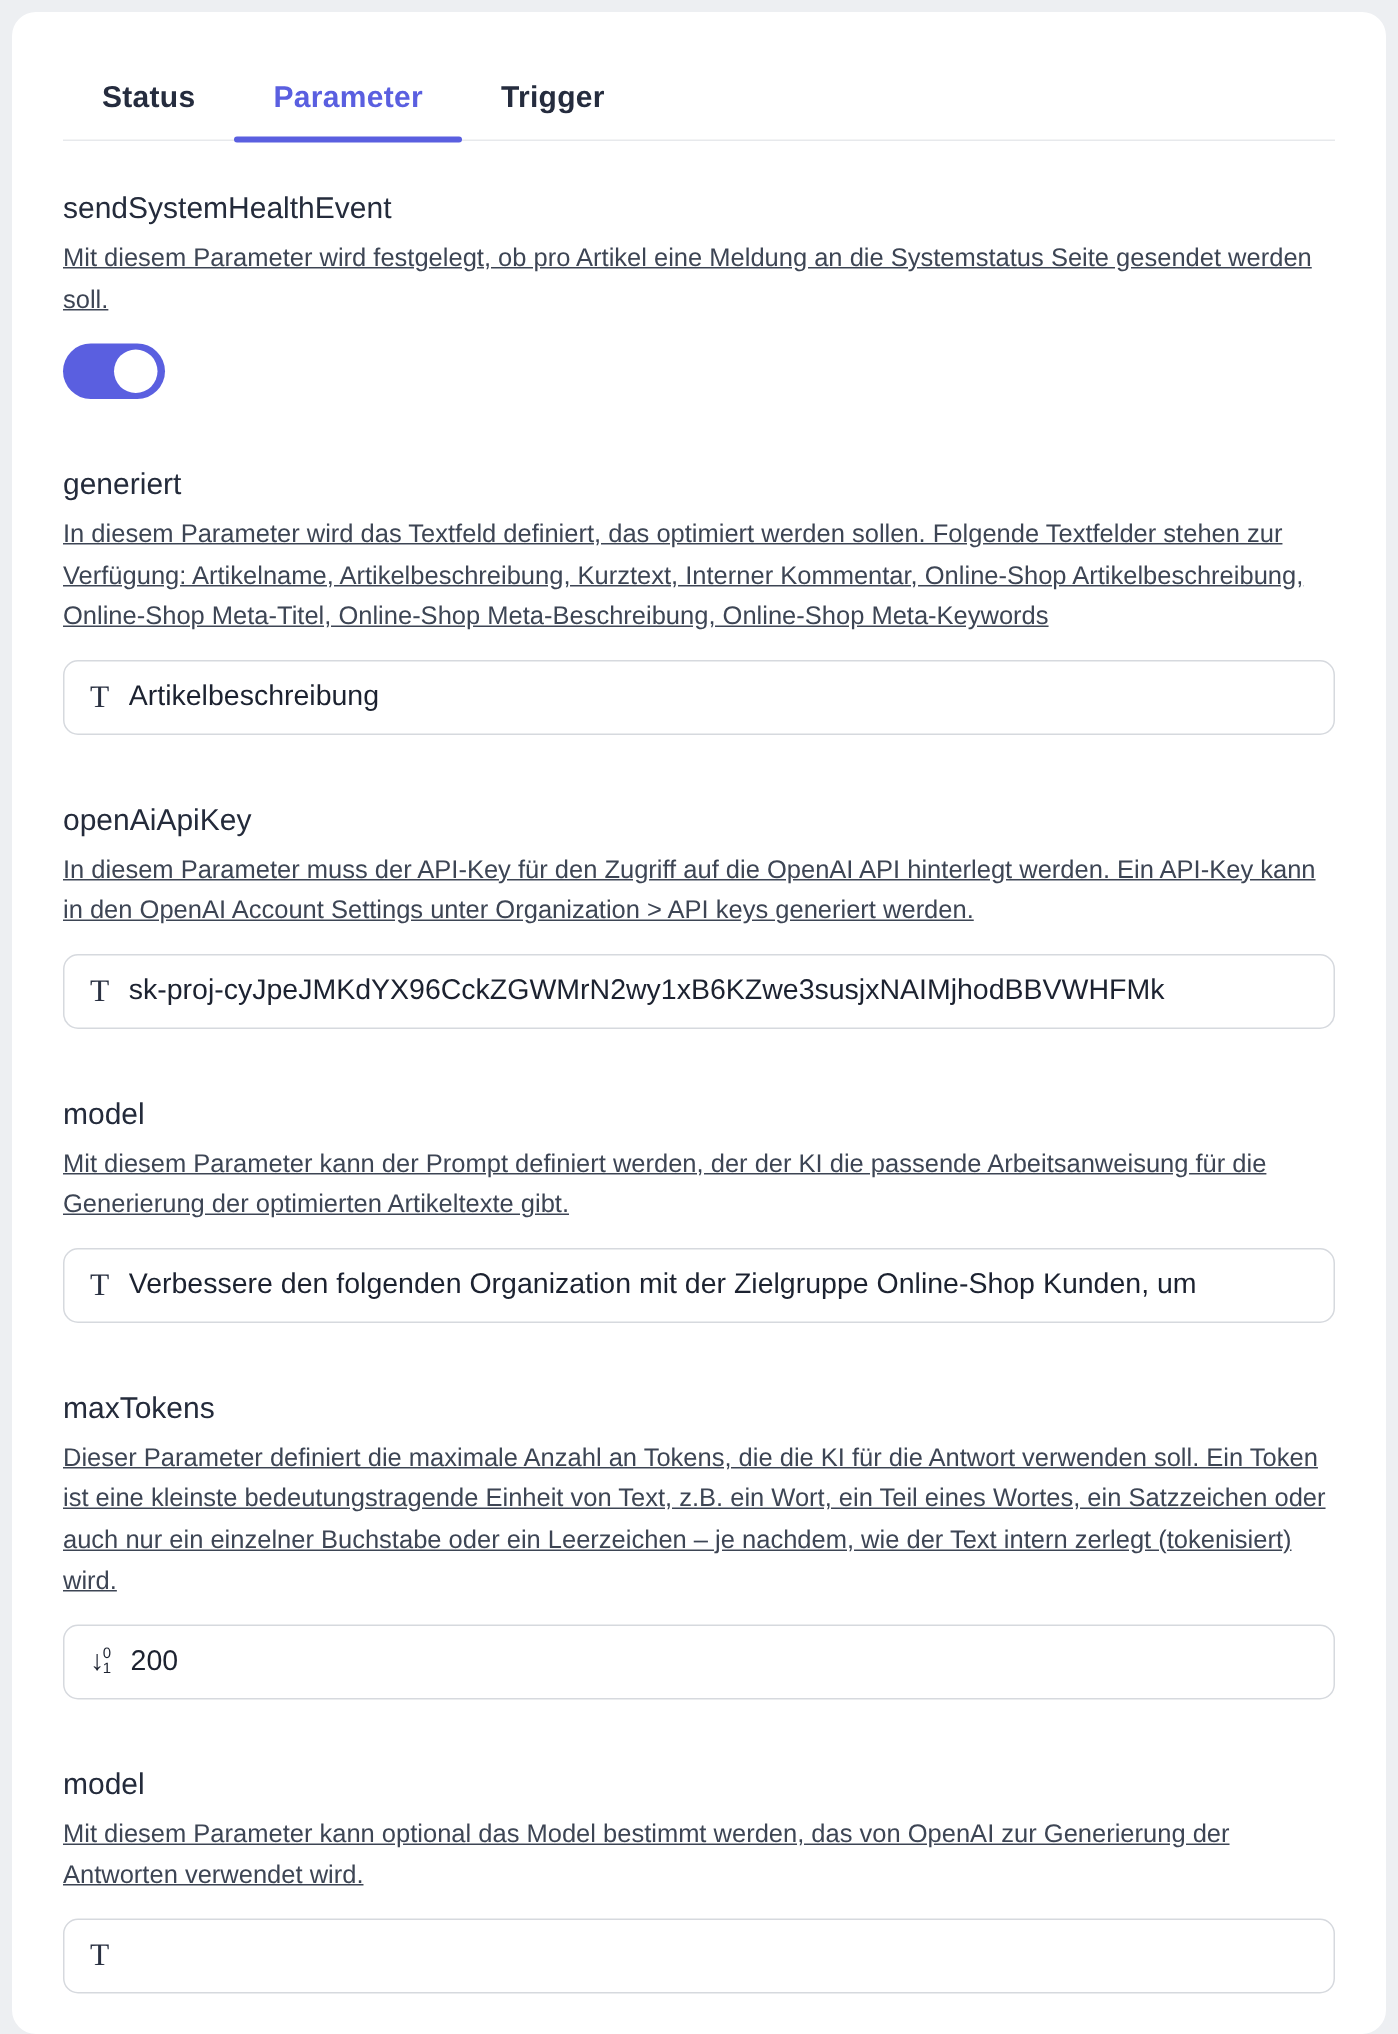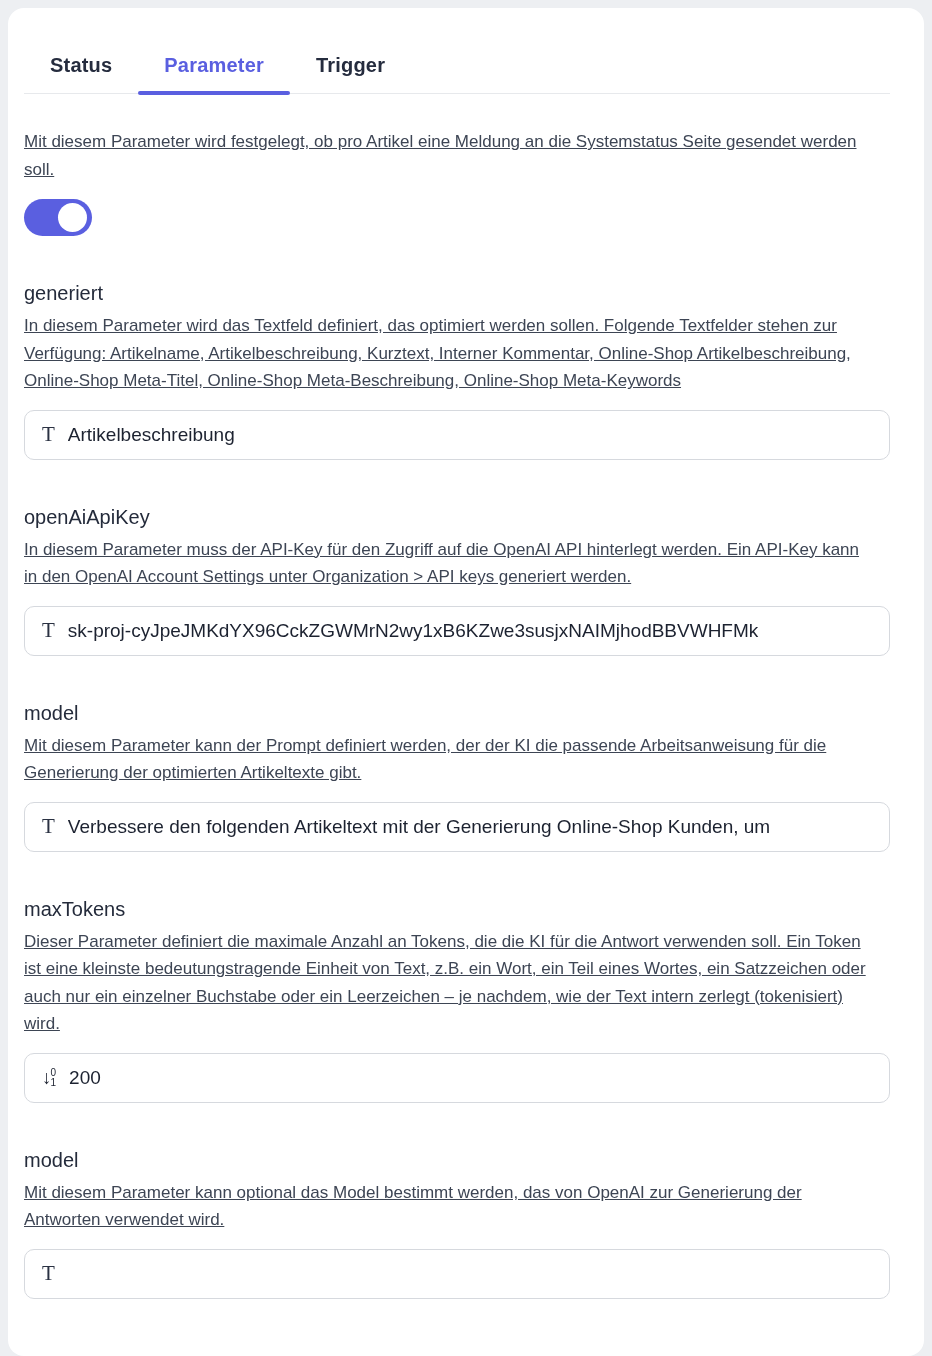--- a/index.html
+++ b/index.html
@@ -8,21 +8,21 @@
     background: #edeff2;
     font-family: "Liberation Sans", sans-serif;
     overflow: hidden;
   }
   .card {
     position: absolute;
     left: 8px; top: 8px;
     width: 916px; height: 1348px;
     background: #ffffff;
     border-radius: 16px;
-    padding: 40px 34px 0 16px;
+    padding: 40px 34px 0 34px;
     overflow: hidden;
   }
   
   .tabs {
     display: flex;
     border-bottom: 1px solid #e7e9ec;
   }
   .tab {
     padding: 6px 26px 16px 26px;
     font-size: 20px;
@@ -121,20 +121,21 @@
 
 <div class="card">
 
   <div class="tabs">
     <div class="tab">Status</div>
     <div class="tab active">Parameter</div>
     <div class="tab">Trigger</div>
   </div>
 
   <div class="section" style="margin-top:34px;">
+    <div class="section-title">sendSystemHealthEvent</div>
     <div class="section-desc">Mit diesem Parameter wird festgelegt, ob pro Artikel eine Meldung an die Systemstatus Seite gesendet werden soll.</div>
     <div class="toggle">
       <div class="knob"></div>
     </div>
   </div>
 
   <div class="section">
     <div class="section-title">generiert</div>
     <div class="section-desc">In diesem Parameter wird das Textfeld definiert, das optimiert werden sollen. Folgende Textfelder stehen zur Verfügung: Artikelname, Artikelbeschreibung, Kurztext, Interner Kommentar, Online-Shop Artikelbeschreibung, Online-Shop Meta-Titel, Online-Shop Meta-Beschreibung, Online-Shop Meta-Keywords</div>
     <div class="input-box">
@@ -150,21 +151,21 @@
       <span class="t-icon">T</span>
       <span class="input-value">sk-proj-cyJpeJMKdYX96CckZGWMrN2wy1xB6KZwe3susjxNAIMjhodBBVWHFMk</span>
     </div>
   </div>
 
   <div class="section">
     <div class="section-title">model</div>
     <div class="section-desc">Mit diesem Parameter kann der Prompt definiert werden, der der KI die passende Arbeitsanweisung für die Generierung der optimierten Artikeltexte gibt.</div>
     <div class="input-box">
       <span class="t-icon">T</span>
-      <span class="input-value">Verbessere den folgenden Artikeltext mit der Generierung Online-Shop Kunden, um</span>
+      <span class="input-value">Verbessere den folgenden Organization mit der Zielgruppe Online-Shop Kunden, um</span>
     </div>
   </div>
 
   <div class="section">
     <div class="section-title">maxTokens</div>
     <div class="section-desc">Dieser Parameter definiert die maximale Anzahl an Tokens, die die KI für die Antwort verwenden soll. Ein Token ist eine kleinste bedeutungstragende Einheit von Text, z.B. ein Wort, ein Teil eines Wortes, ein Satzzeichen oder auch nur ein einzelner Buchstabe oder ein Leerzeichen – je nachdem, wie der Text intern zerlegt (tokenisiert) wird.</div>
     <div class="input-box">
       <span class="num-icon">
         <span class="arrow">↓</span>
         <span class="digits">

